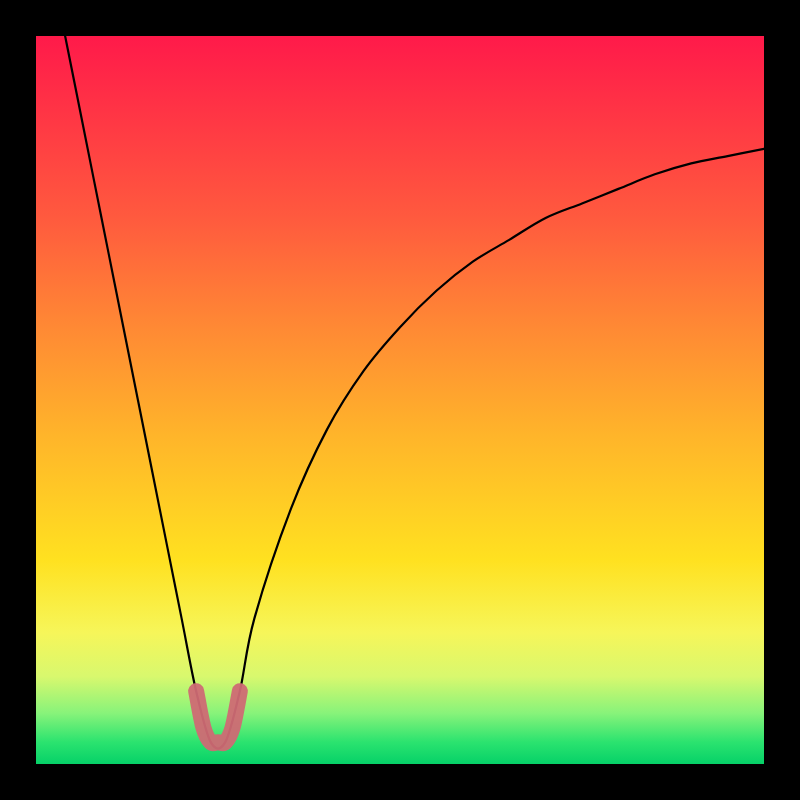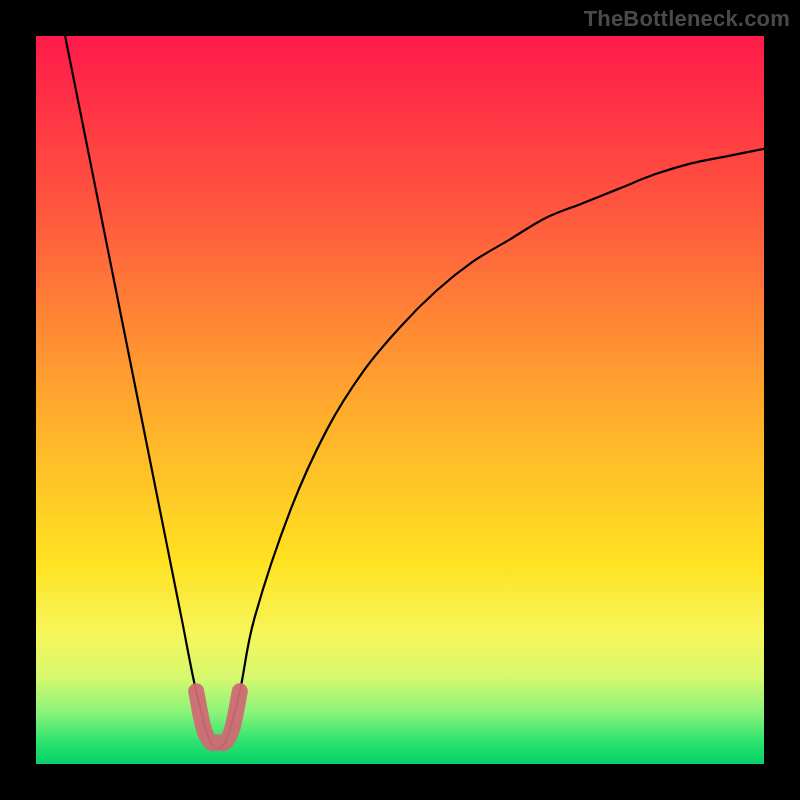--- a/index.html
+++ b/index.html
@@ -56,21 +56,20 @@
     left: 0;
     top: 0;
     width: 728px;
     height: 728px;
   }
 </style>
 </head>
 <body>
 
 <div class="frame">
-  <div class="watermark">TheBottleneck.com</div>
   <div class="plot-area">
     <svg class="curve" viewBox="0 0 728 728" preserveAspectRatio="none">
       <g id="curve-group">
           <path d="M 29.12 0 C 31.546666666666667 12.133333333333326 38.82666666666667 48.53333333333329 43.68 72.79999999999995 C 48.53333333333333 97.06666666666662 53.38666666666667 121.33333333333334 58.24 145.60000000000002 C 63.093333333333334 169.8666666666667 67.94666666666666 194.13333333333338 72.8 218.40000000000003 C 77.65333333333334 242.66666666666669 82.50666666666666 266.93333333333334 87.36 291.2 C 92.21333333333334 315.46666666666664 97.06666666666668 339.73333333333335 101.92000000000002 364 C 106.77333333333335 388.26666666666665 111.62666666666668 412.53333333333336 116.48 436.8 C 121.33333333333333 461.06666666666666 126.18666666666667 485.33333333333337 131.04 509.6 C 135.89333333333332 533.8666666666667 140.74666666666667 558.1333333333333 145.6 582.4 C 150.45333333333332 606.6666666666666 155.30666666666667 634.5733333333334 160.16 655.2 C 165.01333333333332 675.8266666666667 169.86666666666667 697.6666666666666 174.72 706.16 C 179.57333333333332 714.6533333333333 184.42666666666668 714.6533333333333 189.28 706.16 C 194.13333333333333 697.6666666666666 198.9866666666667 675.8266666666667 203.84000000000003 655.2 C 208.69333333333336 634.5733333333334 209.9066666666667 612.7333333333333 218.4 582.4 C 226.89333333333332 552.0666666666666 242.66666666666666 504.7466666666667 254.79999999999998 473.20000000000005 C 266.93333333333334 441.65333333333336 279.06666666666666 416.17333333333335 291.2 393.12 C 303.3333333333333 370.06666666666666 315.4666666666667 351.8666666666667 327.6 334.88 C 339.73333333333335 317.8933333333333 351.8666666666667 304.5466666666666 364 291.2 C 376.1333333333333 277.85333333333335 388.2666666666667 265.72 400.40000000000003 254.8 C 412.53333333333336 243.88000000000002 424.6666666666667 234.1733333333334 436.8 225.68000000000006 C 448.93333333333334 217.18666666666672 461.06666666666666 211.12000000000003 473.2 203.84000000000003 C 485.3333333333333 196.56000000000003 497.46666666666664 188.0666666666667 509.59999999999997 182 C 521.7333333333333 175.9333333333333 533.8666666666667 172.29333333333327 546 167.43999999999994 C 558.1333333333333 162.58666666666662 570.2666666666667 157.73333333333332 582.4 152.88 C 594.5333333333333 148.02666666666667 606.6666666666666 142.5666666666666 618.8 138.31999999999994 C 630.9333333333333 134.07333333333327 643.0666666666667 130.4333333333333 655.2 127.39999999999998 C 667.3333333333334 124.36666666666666 679.4666666666667 122.54666666666667 691.6 120.12 C 703.7333333333333 117.69333333333334 721.9333333333334 114.05333333333336 728 112.84000000000003" fill="none" stroke="#000000" stroke-width="2.2" stroke-linecap="round" stroke-linejoin="round"></path>
           <path d="M 160.16 655.2 C 161.37333333333333 661.2666666666667 165.01333333333332 683.1066666666667 167.44 691.6 C 169.86666666666667 700.0933333333334 172.29333333333332 703.7333333333333 174.72 706.16 C 177.14666666666668 708.5866666666666 179.57333333333332 706.16 182 706.16 C 184.42666666666668 706.16 186.85333333333332 708.5866666666666 189.28 706.16 C 191.70666666666668 703.7333333333333 194.13333333333333 700.0933333333334 196.56 691.6 C 198.98666666666668 683.1066666666667 202.6266666666667 661.2666666666667 203.84000000000003 655.2" fill="none" stroke="#cf6a74" stroke-width="16" stroke-linecap="round" stroke-linejoin="round" opacity="0.95"></path>
         </g>
     </svg>
   </div>
 </div>
 

